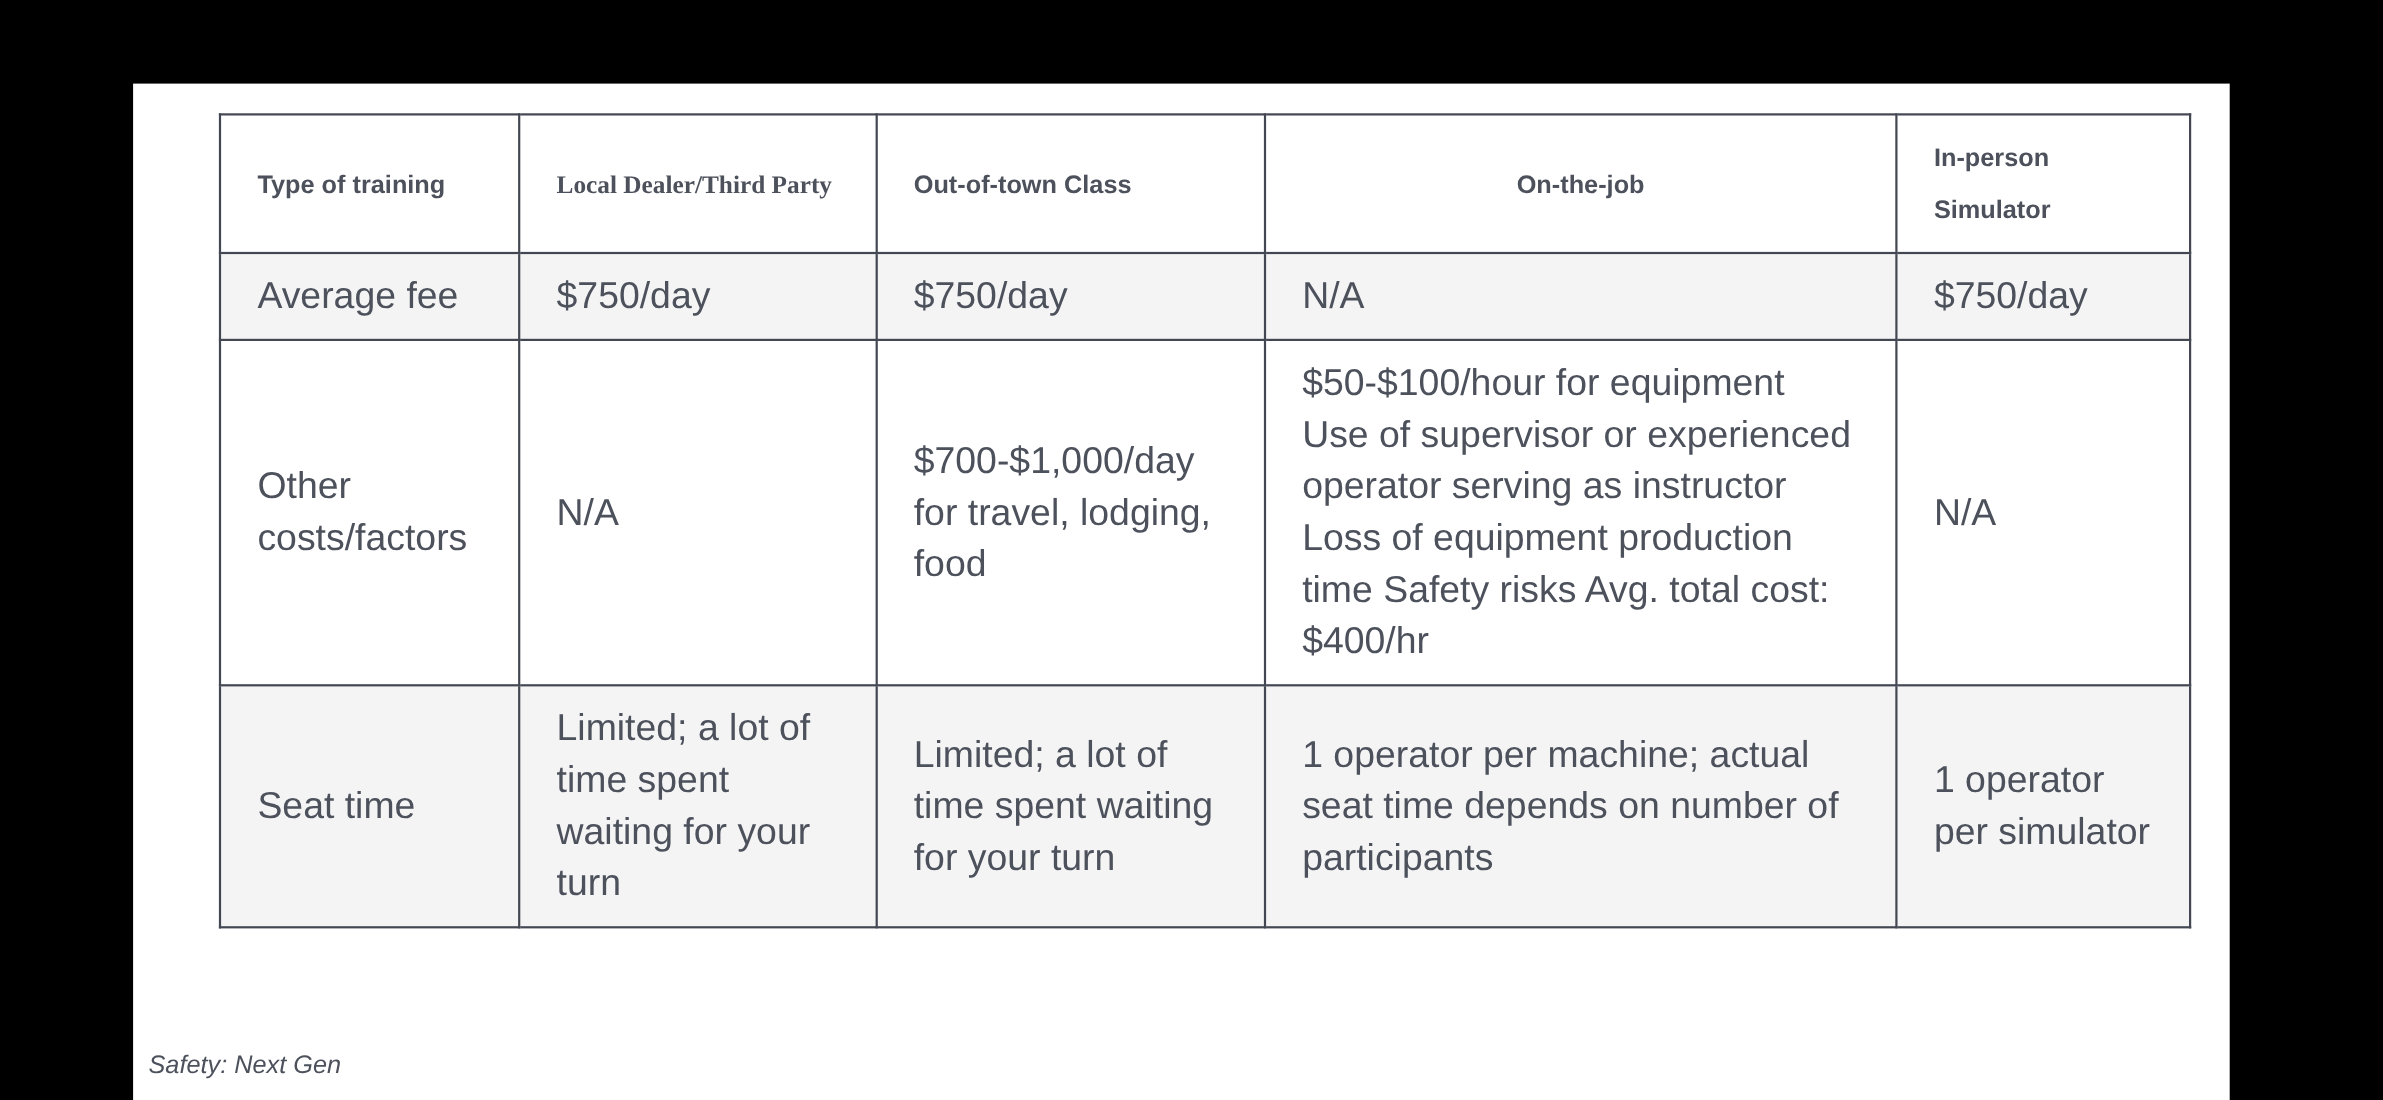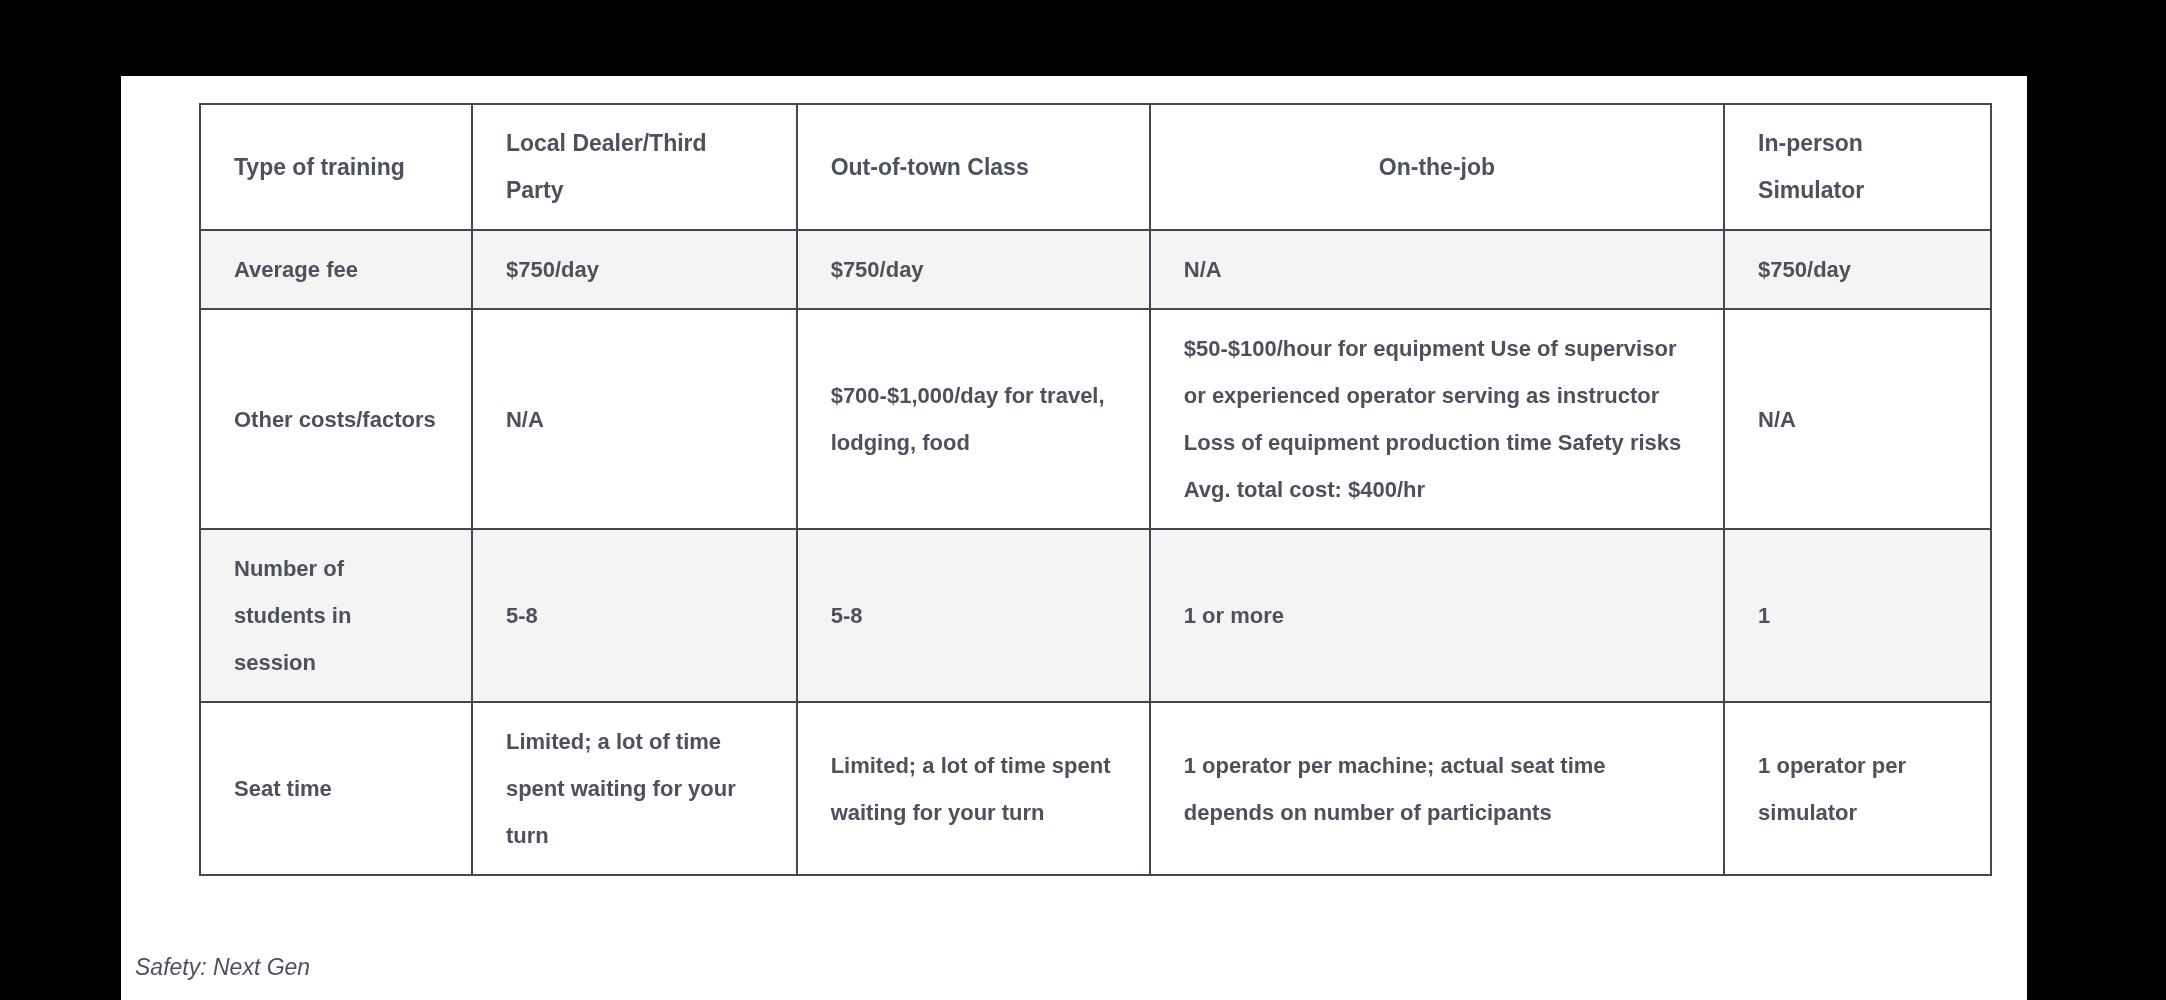--- a/index.html
+++ b/index.html
@@ -29,31 +29,31 @@
     margin: 27px 0 0 78px;
   }
   table.compare th,
   table.compare td {
     border: 2px solid #424752;
     vertical-align: middle;
     text-align: left;
     padding: 15px 33px;
     color: #4c515c;
     line-height: 47px;
-    font-size: 22px;
-    font-weight: 700;
+    font-size: 34px;
+    font-weight: 400;
     word-wrap: break-word;
   }
   table.compare th {
     font-size: 23px;
     font-weight: 700;
     background: #ffffff;
   }
   table.compare th:nth-child(1) { width: 268px; }
-  table.compare th:nth-child(2) { width: 320px; }
+  table.compare th:nth-child(2) { width: 320px; font-family: Liberation Serif, serif; }
   table.compare th:nth-child(3) { width: 348px; border-radius: 13px; }
   table.compare th:nth-child(4) { width: 566px; text-align: center; }
   table.compare th:nth-child(5) { width: 263px; margin-left: 26px; }
 
   table.compare tbody tr:nth-child(odd) td { background: #f4f4f5; }
   table.compare tbody tr:nth-child(even) td { background: #ffffff; }
 
   .credit {
     position: absolute;
     left: 14px;
@@ -87,27 +87,20 @@
           <td>$750/day</td>
         </tr>
         <tr>
           <td>Other costs/factors</td>
           <td>N/A</td>
           <td>$700-$1,000/day for travel, lodging, food</td>
           <td>$50-$100/hour for equipment Use of supervisor or experienced operator serving as instructor Loss of equipment production time Safety risks Avg. total cost: $400/hr</td>
           <td>N/A</td>
         </tr>
         <tr>
-          <td>Number of students in session</td>
-          <td>5-8</td>
-          <td>5-8</td>
-          <td>1 or more</td>
-          <td>1</td>
-        </tr>
-        <tr>
           <td>Seat time</td>
           <td>Limited; a lot of time spent waiting for your turn</td>
           <td>Limited; a lot of time spent waiting for your turn</td>
           <td>1 operator per machine; actual seat time depends on number of participants</td>
           <td>1 operator per simulator</td>
         </tr>
       </tbody>
   </table>
   <div class="credit">Safety: Next Gen</div>
 </div>

